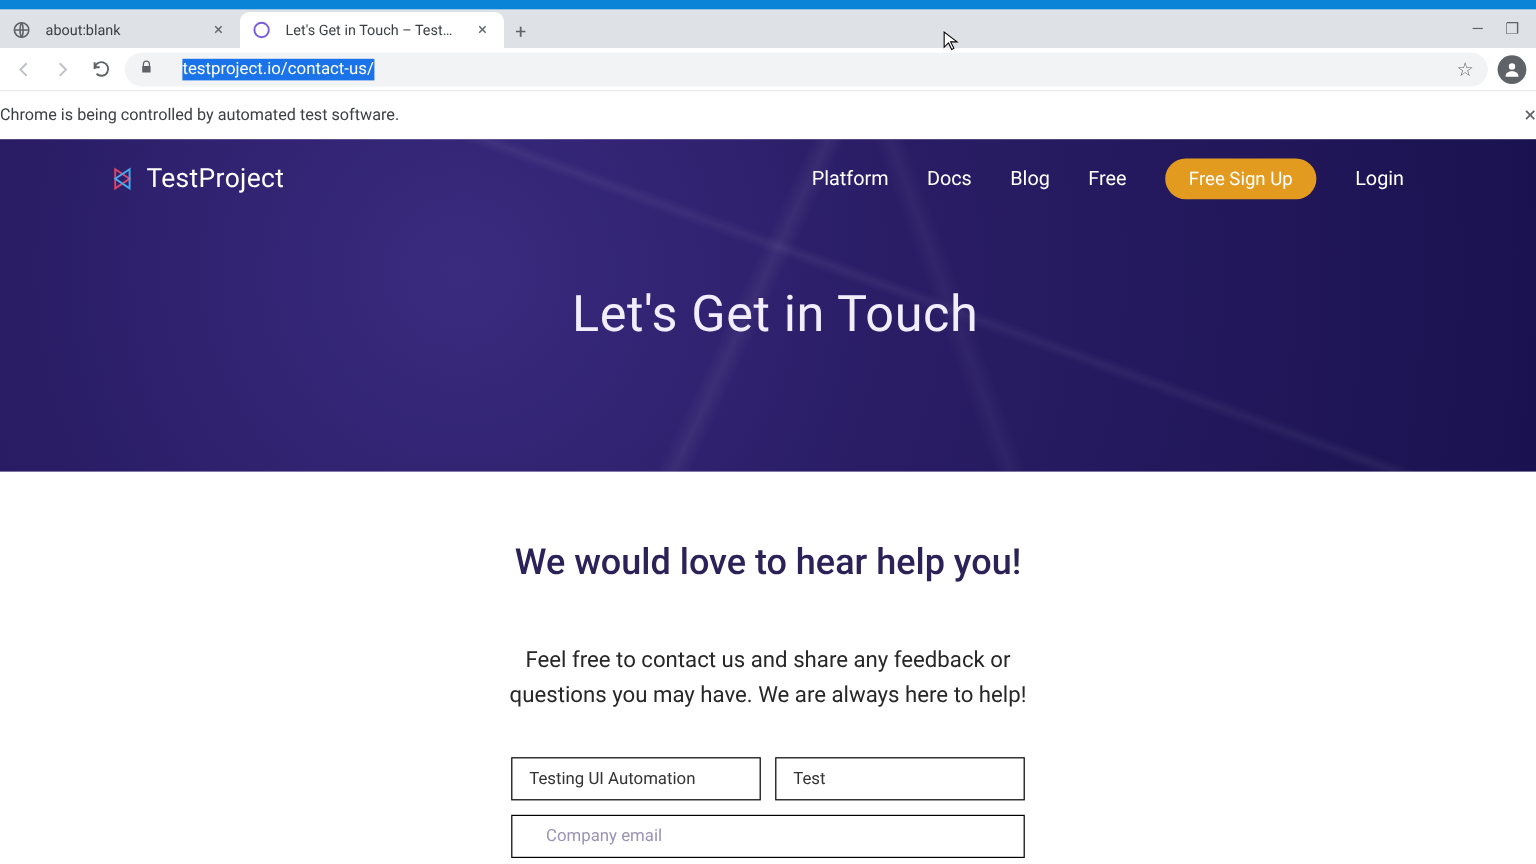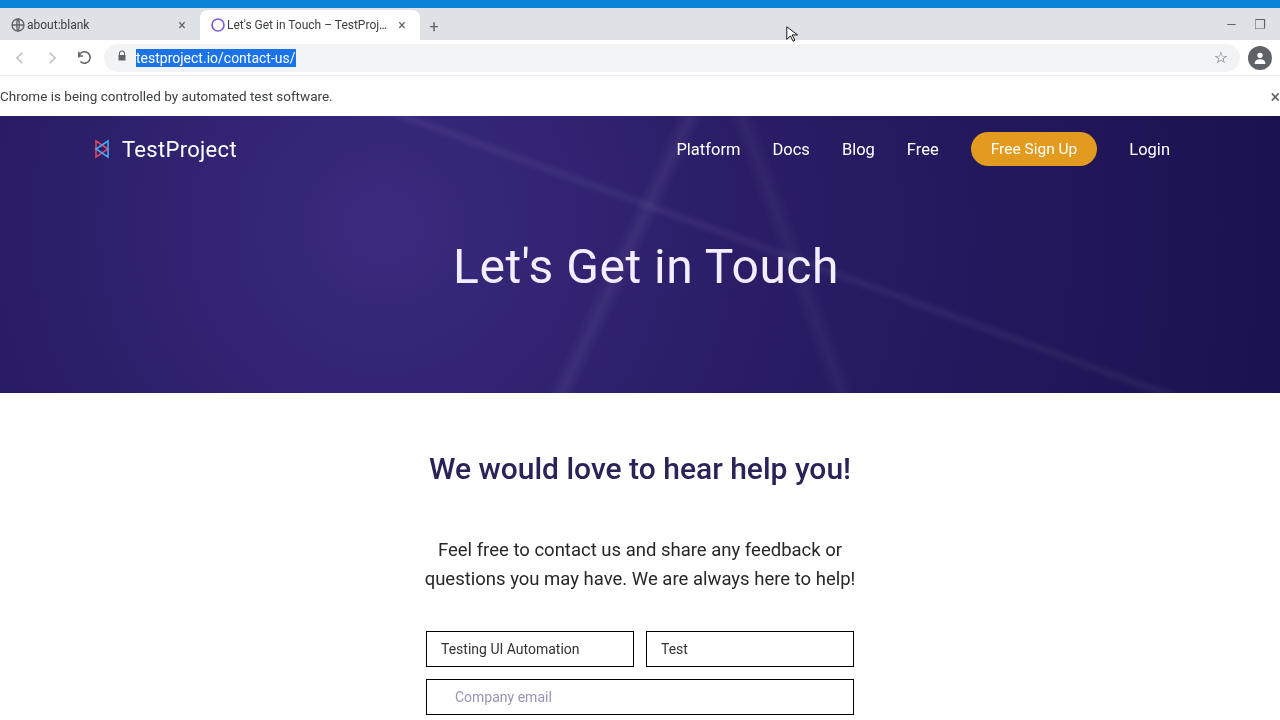--- a/index.html
+++ b/index.html
@@ -1,34 +1,34 @@
 <!DOCTYPE html>
 <html><head>
 <meta charset="utf-8">
 <style>
 * { margin: 0; padding: 0; box-sizing: border-box; font-family: -apple-system, BlinkMacSystemFont, "Segoe UI", Roboto, sans-serif; }
 body { width: 1280px; height: 720px; overflow: hidden; background: #fff; }
 
 .titlebar { height: 8px; background: #0a84d6; }
 
 .tabs-row { height: 32px; background: #dee1e6; display: flex; align-items: flex-end; padding-left: 0; }
-.tab { height: 30px; display: flex; align-items: center; padding: 0 10px; font-size: 12px; color: #3c4043; border-radius: 8px 8px 0 0; min-width: 200px; max-width: 220px; gap: 1px; cursor: pointer; }
+.tab { height: 30px; display: flex; align-items: center; padding: 0 10px; font-size: 12px; color: #3c4043; border-radius: 8px 8px 0 0; min-width: 200px; max-width: 220px; gap: 12px; cursor: pointer; }
 .tab .favicon { width: 16px; height: 16px; flex-shrink: 0; display:flex; align-items:center; justify-content:center; }
 .tab .title { flex: 1; white-space: nowrap; overflow: hidden; text-overflow: ellipsis; }
 .tab .close { width: 16px; height: 16px; display: flex; align-items: center; justify-content: center; font-size: 14px; color: #5f6368; cursor: pointer; }
 .tab.inactive { background: transparent; }
 .tab.active { background: #fff; }
 .newtab { width: 28px; height: 28px; display:flex; align-items:center; justify-content:center; font-size: 16px; color:#5f6368; cursor: pointer; }
 .window-controls { margin-left: auto; display: flex; align-items: center; gap: 18px; padding-right: 14px; color: #5f6368; height: 100%; }
 .window-controls span { font-size: 13px; cursor: pointer; }
 
 .addr-row { height: 36px; background: #fff; display: flex; align-items: center; padding: 0 8px; gap: 8px; border-bottom: 1px solid #e8eaed; }
 .nav-btn { width: 24px; height: 24px; display:flex; align-items:center; justify-content:center; color:#5f6368; cursor: pointer; }
 .nav-btn.disabled { color: #bdc1c6; }
-.omnibox { flex: 1; height: 28px; background: #f1f3f4; border-radius: 14px; display: flex; align-items: center; padding: 12px 12px; gap: 8px; font-size: 14px; color: #202124; }
+.omnibox { flex: 1; height: 28px; background: #f1f3f4; border-radius: 14px; display: flex; align-items: center; padding: 12px 12px; gap: 24px; font-size: 14px; color: #202124; }
 .omnibox .lock { color: #5f6368; font-size: 12px; }
 .omnibox .url { flex: 1; }
 .omnibox .url .sel { background: #1a73e8; color: #fff; padding: 1px 0; }
 .omnibox .star { color: #5f6368; font-size: 16px; cursor: pointer; }
 .profile { width: 24px; height: 24px; border-radius: 50%; background: #5f6368; display:flex; align-items:center; justify-content:center; color:#fff; cursor:pointer; }
 
 .infobar { height: 40px; display: flex; align-items: center; padding: 0 0; font-size: 13.5px; color: #3c4043; }
 .infobar .close-x { margin-left: auto; font-size: 18px; color:#5f6368; cursor:pointer; }
 
 .hero { height: 277px; background: radial-gradient(circle at 30% 40%, #3a2b7f 0%, #2a1d66 40%, #1a1250 100%); position: relative; overflow: hidden; color: #fff; }
@@ -37,21 +37,21 @@
   linear-gradient(200deg, transparent 42%, rgba(255,255,255,0.05) 43%, transparent 44%),
   linear-gradient(70deg, transparent 60%, rgba(255,255,255,0.04) 61%, transparent 62%);
 }
 .nav { display: flex; align-items: center; height: 66px; padding: 0 110px 0 90px; position: relative; z-index: 2; }
 .logo { display: flex; align-items: center; gap: 8px; font-size: 22px; font-weight: 300; letter-spacing: 0.3px; }
 .logo svg { width: 24px; height: 24px; }
 .logo b { font-weight: 400; }
 .nav-links { margin-left: auto; display: flex; align-items: center; gap: 32px; font-size: 16.5px; }
 .nav-links a { color: #fff; text-decoration: none; cursor: pointer; }
 .signup { background: #e29b1e; color: #fff; padding: 8px 20px; border-radius: 18px; cursor: pointer; font-size: 15.5px; }
-.hero h1 { position: absolute; left: 12px; right: 0; top: 122px; text-align: center; font-size: 48px; font-weight: 400; color: #f3eeff; letter-spacing: 0.5px; z-index:2; }
+.hero h1 { position: absolute; left: 12px; right: 0; top: 122px; text-align: center; font-size: 42px; font-weight: 400; color: #f3eeff; letter-spacing: 0.5px; z-index:2; }
 
 .content { text-align: center; padding-top: 58px; }
 .content h2 { font-size: 30px; font-weight: 500; color: #2c2258; }
 .content p { margin-top: 50px; font-size: 18.5px; line-height: 1.55; color: #272727; }
 
 .form { width: 428px; margin: 38px auto 0; display: flex; flex-wrap: wrap; gap: 12px; }
 .form input { height: 36px; border: 1px solid #000000; padding: 0 14px; font-size: 14px; color: #333; outline: none; background:#fff; }
 .form input::placeholder { color: #9a93b5; }
 .form .half { width: 208px; }
 .form .full { width: 428px; padding-left: 28px; }

